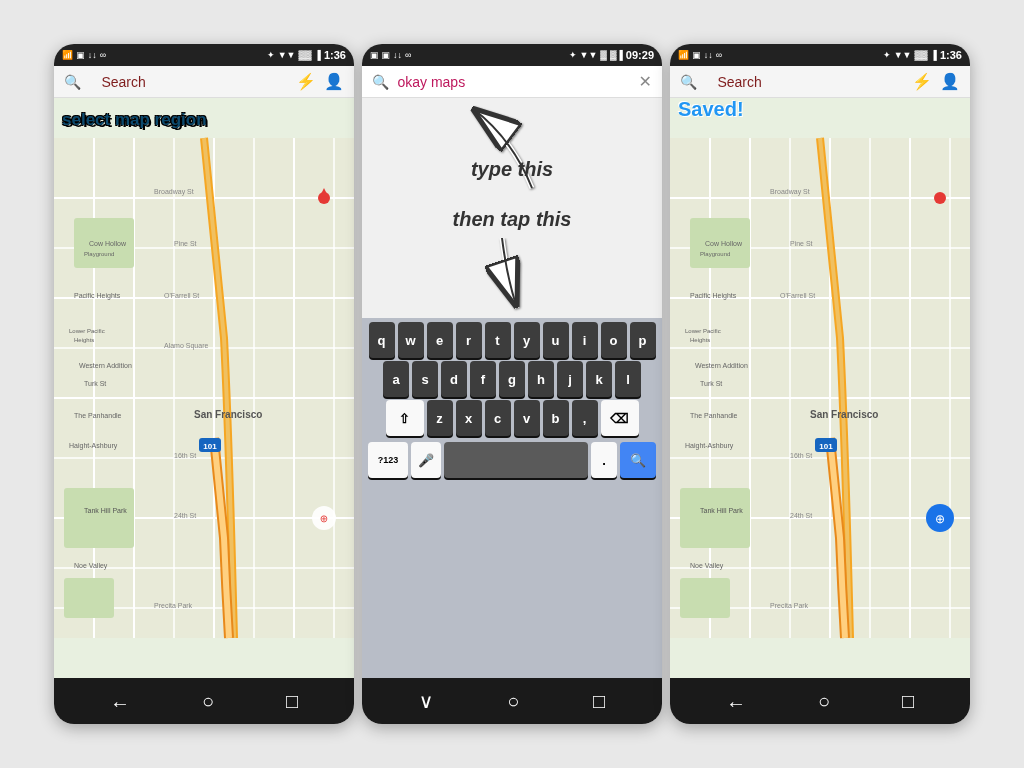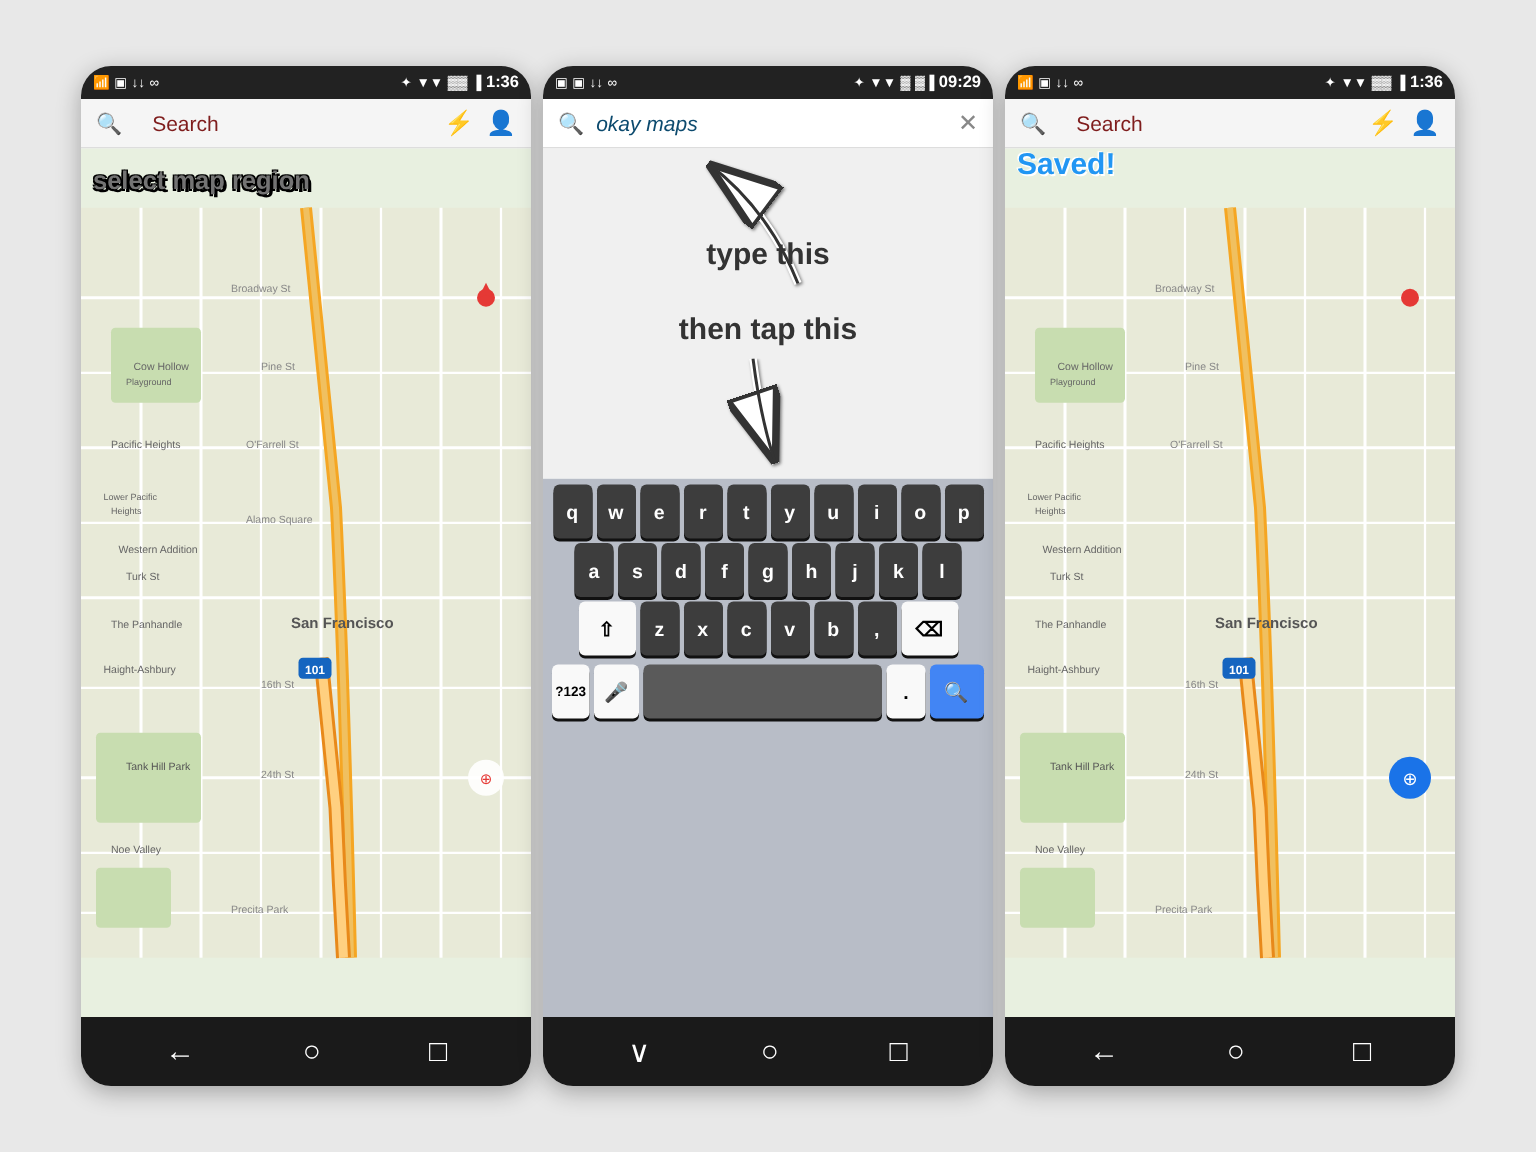--- a/index.html
+++ b/index.html
@@ -67,25 +67,24 @@
       background: #fff;
       padding: 6px 10px;
       display: flex;
       align-items: center;
       gap: 8px;
       border-bottom: 1px solid #ddd;
     }
     .search-input {
       flex: 1;
       font-size: 14px;
-      color: #0c4a6e;
+      color: #be185d;
       background: transparent;
       border: none;
       outline: none;
-      font-style: italic;
     }
     .search-placeholder {
       color: #7f1d1d;
       font-size: 14px;
       margin-left: 12px;
     }
     .search-icon {
       color: #666;
       font-size: 14px;
     }
@@ -109,34 +108,35 @@
     }
     .map-svg {
       width: 100%;
       height: 100%;
     }
     .annotation {
       position: absolute;
       font-family: 'Arial Black', 'Arial', sans-serif;
       font-weight: 900;
       font-size: 16px;
-      color: #737373;
+      color: #0c4a6e;
       text-shadow: 2px 2px 0 #000, -1px -1px 0 #000, 1px -1px 0 #000, -1px 1px 0 #000;
       z-index: 10;
       pointer-events: none;
     }
     .instruction-text {
       position: absolute;
       font-family: 'Arial', sans-serif;
       font-weight: bold;
       font-size: 20px;
       color: #333;
       text-align: center;
       z-index: 10;
       pointer-events: none;
+      font-style: italic;
     }
     .nav-bar {
       background: #1a1a1a;
       height: 46px;
       display: flex;
       justify-content: space-around;
       align-items: center;
       padding: 0 20px;
     }
     .nav-btn {
@@ -377,21 +377,21 @@
         <div class="key">z</div>
         <div class="key">x</div>
         <div class="key">c</div>
         <div class="key">v</div>
         <div class="key">b</div>
         <div class="key">,</div>
         <div class="key key-light key-wide">⌫</div>
       </div>
 
       <div class="bottom-row-keyboard">
-        <div class="key key-light" style="width:25px; font-size:9px;">?123</div>
+        <div class="key key-light" style="width:40px; font-size:9px;">?123</div>
         <div class="key key-light" style="width:30px;">🎤</div>
         <div class="key key-space key-space" style="flex:1; height:36px; border-radius:4px;"></div>
         <div class="key key-light" style="width:26px;">.</div>
         <div class="key key-blue" style="width:36px;">🔍</div>
       </div>
     </div>
     <div class="nav-bar">
       <span class="nav-btn">∨</span>
       <span class="nav-btn">○</span>
       <span class="nav-btn">□</span>

